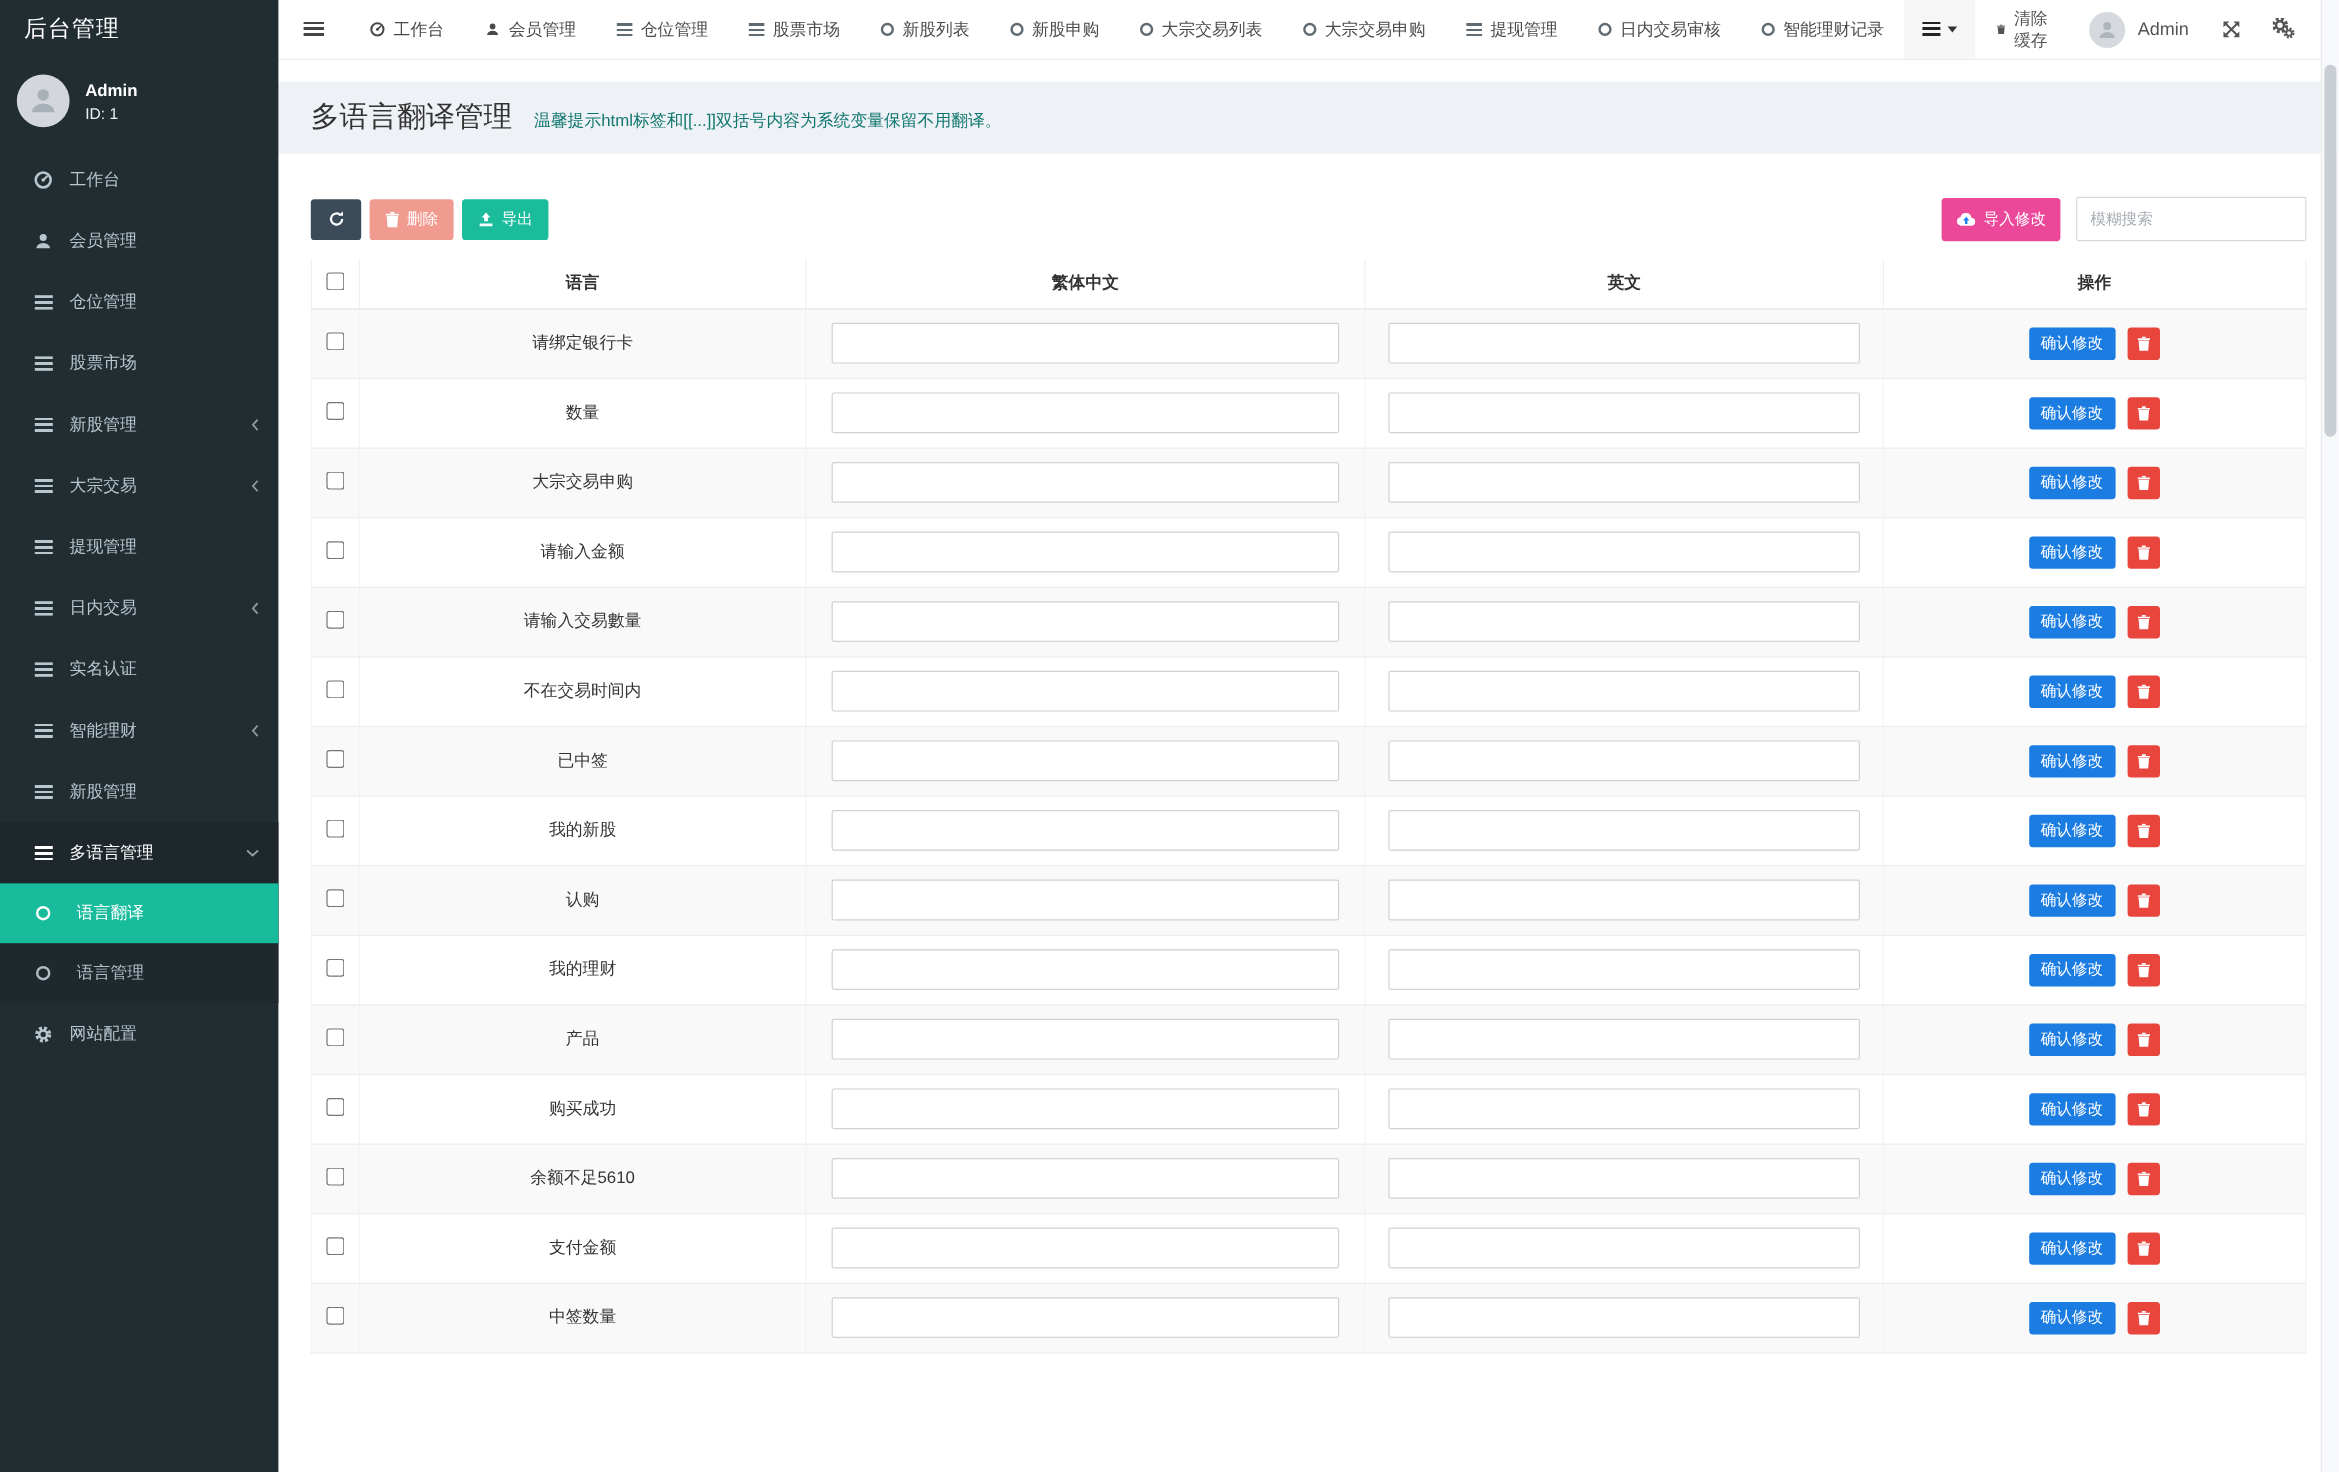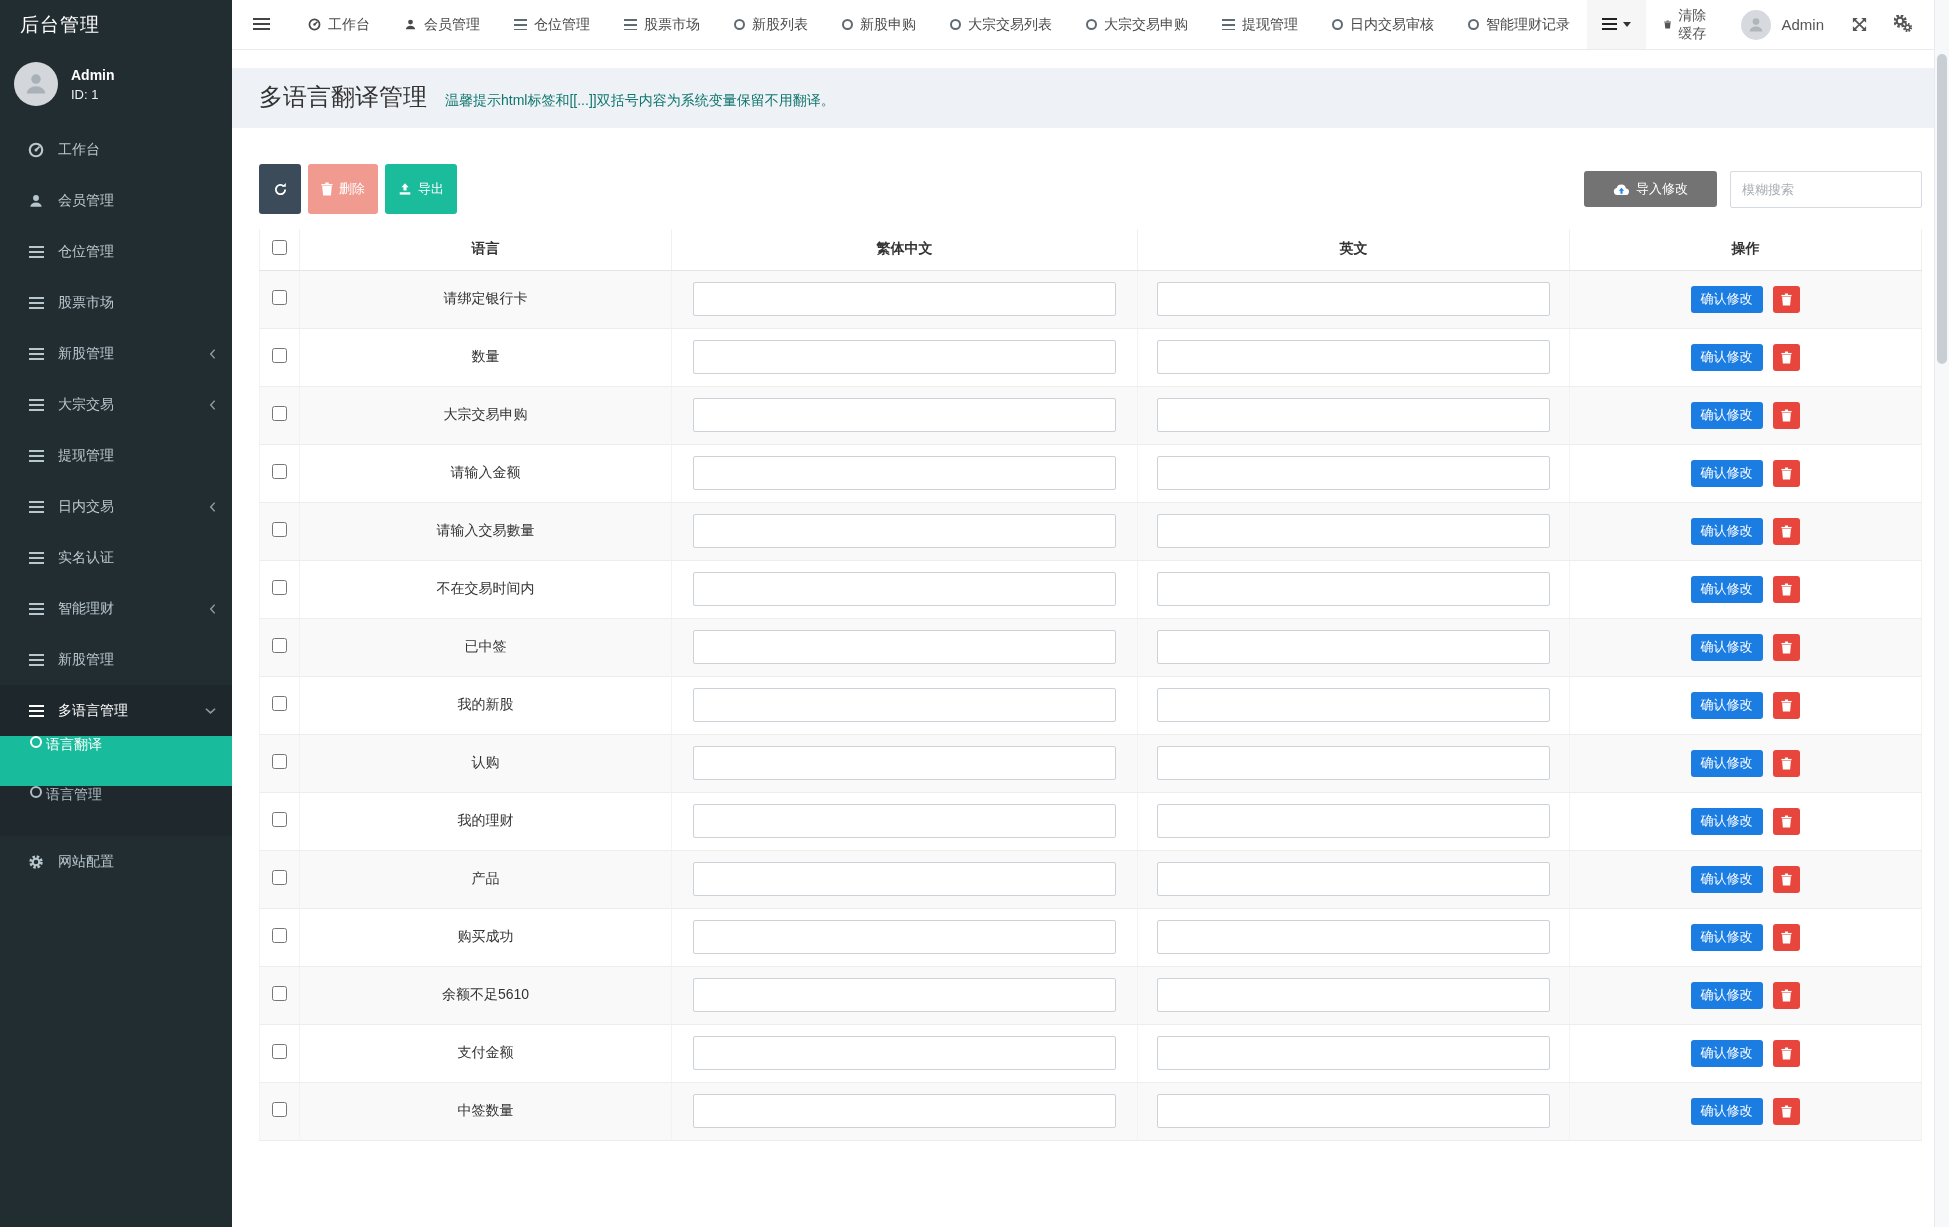--- a/index.html
+++ b/index.html
@@ -12,21 +12,21 @@
   .user-panel { display:flex; align-items:center; gap:13px; padding:12px 14px 14px 14px; }
   .avatar-lg { width:44px; height:44px; border-radius:50%; background:#d3d7db; display:flex; align-items:center; justify-content:center; color:#a9b1b8; flex:none; }
   .user-meta .uname { color:#fff; font-size:14px; font-weight:bold; margin-bottom:4px; }
   .user-meta .uid  { color:#eceff1; font-size:13px; }
   .menu { list-style:none; margin-top:4px; }
   .menu-item { position:relative; height:51px; display:flex; align-items:center; gap:13px; padding-left:27px; font-size:14px; cursor:pointer; }
   .menu-item .mi-icon { width:18px; display:flex; justify-content:center; align-items:center; flex:none; color:inherit; }
   .menu-item.active-parent { color:#fff; background:#1e282c; }
   .menu-item .chev { position:absolute; right:16px; top:50%; transform:translateY(-50%); color:#8d9ba3; display:flex; }
   .submenu { list-style:none; background:#1e282d; }
-  .submenu-item { height:50px; display:flex; align-items:flex-start; gap:4px; padding-left:30px; font-size:14px; color:#b0bec5; cursor:pointer; }
+  .submenu-item { height:50px; display:flex; align-items:center; gap:22px; padding-left:30px; font-size:14px; color:#b0bec5; cursor:pointer; }
   .submenu-item.active { background:#18bc9c; color:#fff; }
   .ring { display:inline-block; width:12px; height:12px; border:2px solid currentColor; border-radius:50%; flex:none; }
   .bars { display:inline-block; width:15px; height:12px; background:repeating-linear-gradient(to bottom, currentColor 0 2.4px, transparent 2.4px 4.8px); }
 
   
   .navbar { position:absolute; left:232px; top:0; right:0; height:50px; background:#fff; border-bottom:1px solid #e9ebee; display:flex; align-items:stretch; z-index:2; }
   .nav-toggle { display:flex; align-items:center; padding:0 21px; color:#444; cursor:pointer; }
   .nav-tabs { display:flex; align-items:stretch; }
   .nav-tab { display:flex; align-items:center; gap:7px; padding:0 17px; font-size:14px; color:#4a4a4a; cursor:pointer; white-space:nowrap; }
   .nav-tab .ring { width:11px; height:11px; border-width:2px; color:#5f6b73; }
@@ -39,27 +39,27 @@
   .avatar-sm { width:30px; height:30px; border-radius:50%; background:#d6dade; display:flex; align-items:center; justify-content:center; color:#aeb5bb; }
   .nav-ico-btn { display:flex; align-items:center; padding:0 13px; color:#555; cursor:pointer; }
 
   
   .main { position:absolute; left:232px; top:51px; right:0; bottom:0; background:#fff; }
   .title-band { margin-top:17px; background:#eef1f5; padding:13px 27px 15px 27px; display:flex; align-items:baseline; gap:18px; }
   .page-title { font-size:24px; color:#333; font-weight:normal; }
   .page-hint { font-size:14px; color:#0f766e; }
   .content { padding:0 27px; }
   .toolbar { margin-top:36px; display:flex; align-items:center; }
-  .btn { display:inline-flex; align-items:center; justify-content:center; gap:6px; height:50px; padding:0 13px; border:none; border-radius:3px; color:#fff; font-size:13px; cursor:pointer; font-family:inherit; }
+  .btn { display:inline-flex; align-items:center; justify-content:center; gap:6px; height:34px; padding:0 13px; border:none; border-radius:3px; color:#fff; font-size:13px; cursor:pointer; font-family:inherit; }
   .btn + .btn { margin-left:7px; }
   .btn-refresh { background:#3c4b5a; width:42px; }
   .btn-delete { background:#f19a90; }
   .btn-export { background:#1abc9c; }
   .toolbar-right { margin-left:auto; display:flex; align-items:center; gap:13px; }
-  .btn-import { background:#737373; height:36px; padding:0 29px; }
+  .btn-import { background:#ec4899; height:36px; padding:0 12px; }
   .search-input { width:192px; height:37px; border:1px solid #d6dade; border-radius:2px; padding:0 11px; font-size:13px; font-family:inherit; color:#333; outline:none; }
   .search-input::placeholder { color:#a7adb3; }
 
   
   table { width:100%; border-collapse:collapse; table-layout:fixed; margin-top:15px; }
   th { height:41px; font-size:14px; font-weight:bold; color:#333; border-bottom:1px solid #e2e5e8; border-left:1px solid #f0f1f3; border-right:1px solid #f0f1f3; background:#fff; }
   td { height:58px; text-align:center; vertical-align:middle; font-size:14px; color:#333;
        border-bottom:1px solid #ededee; border-left:1px solid #f2f3f4; border-right:1px solid #f2f3f4; }
   tbody tr:nth-child(odd) td { background:#f9f9f9; }
   .cell-input { width:91%; height:34px; border:1px solid #ccd2d8; border-radius:2px; background:#fff; padding:0 9px; font-size:13px; font-family:inherit; outline:none; }

